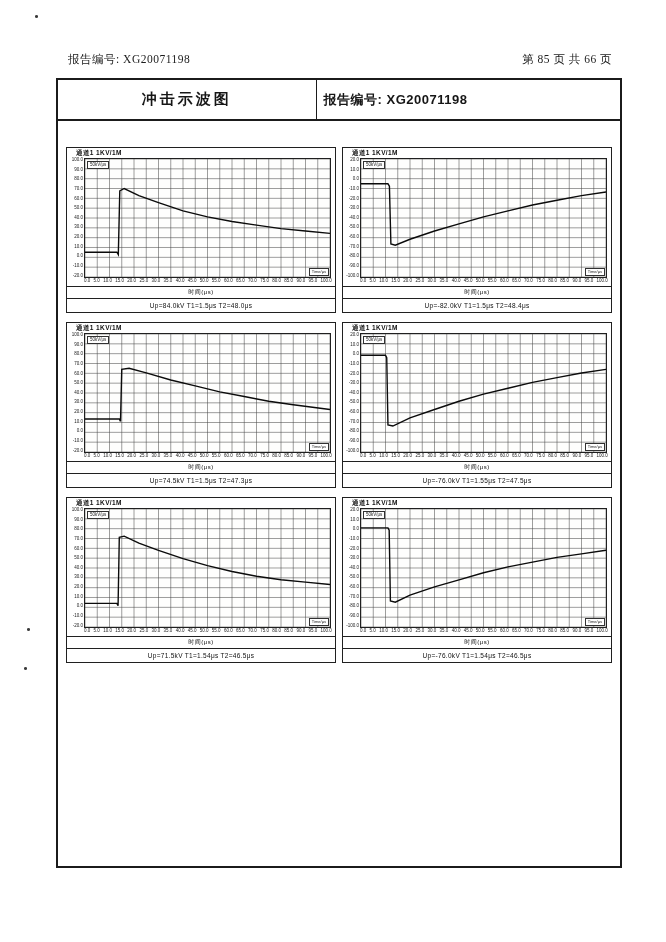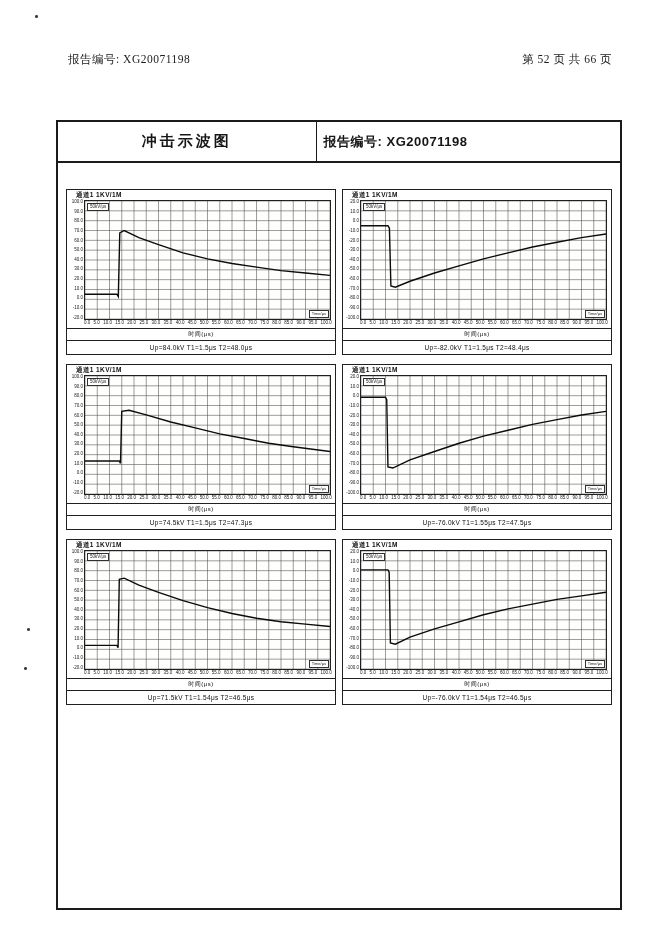--- a/index.html
+++ b/index.html
@@ -16,21 +16,20 @@
     position:absolute; top:52px; left:68px; right:54px;
     display:flex; justify-content:space-between;
     font-family:"Liberation Serif", serif;
     font-size:11.5px; color:#1c1c1c; letter-spacing:.5px;
   }
   
   .page-box {
     position:absolute; left:56px; top:78px; width:566px; height:790px;
     border:2px solid #1b1b1b;
     background:#fff;
-    margin-top:42px;
   }
   .tbl-head {
     display:flex; height:41px; border-bottom:2px solid #1b1b1b;
   }
   .tbl-head .cell-l {
     width:46%; border-right:1.5px solid #1b1b1b;
     display:flex; align-items:center; justify-content:center;
     font-size:15px; font-weight:bold; letter-spacing:3px;
   }
   .tbl-head .cell-r {
@@ -93,21 +92,21 @@
   .speck {
     position:absolute; width:3px; height:2.5px;
     background:#3a3a3a; border-radius:50%;
   }
 </style>
 </head>
 <body>
 
 <div class="run-head">
   <span>报告编号: XG20071198</span>
-  <span>第 52 页 共 66 页</span>
+  <span>第 85 页 共 66 页</span>
 </div>
 
 <div class="page-box">
   <div class="tbl-head">
     <div class="cell-l">冲击示波图</div>
     <div class="cell-r">报告编号: XG20071198</div>
   </div>
 
   <div class="charts">
 

